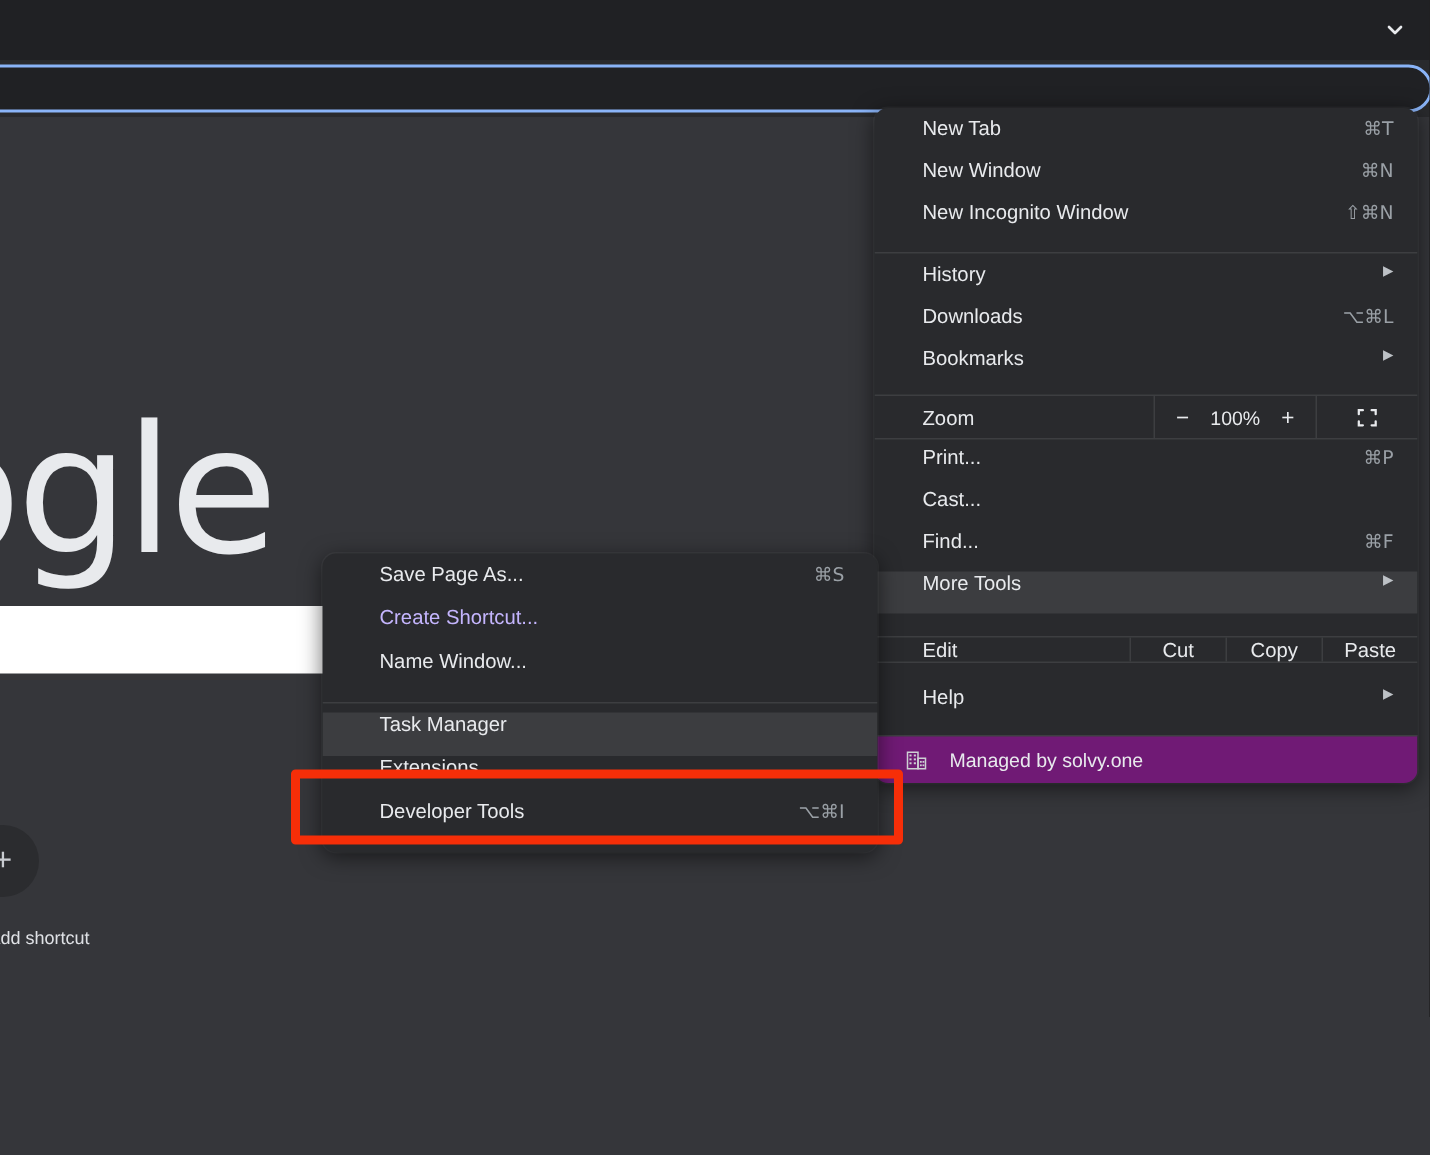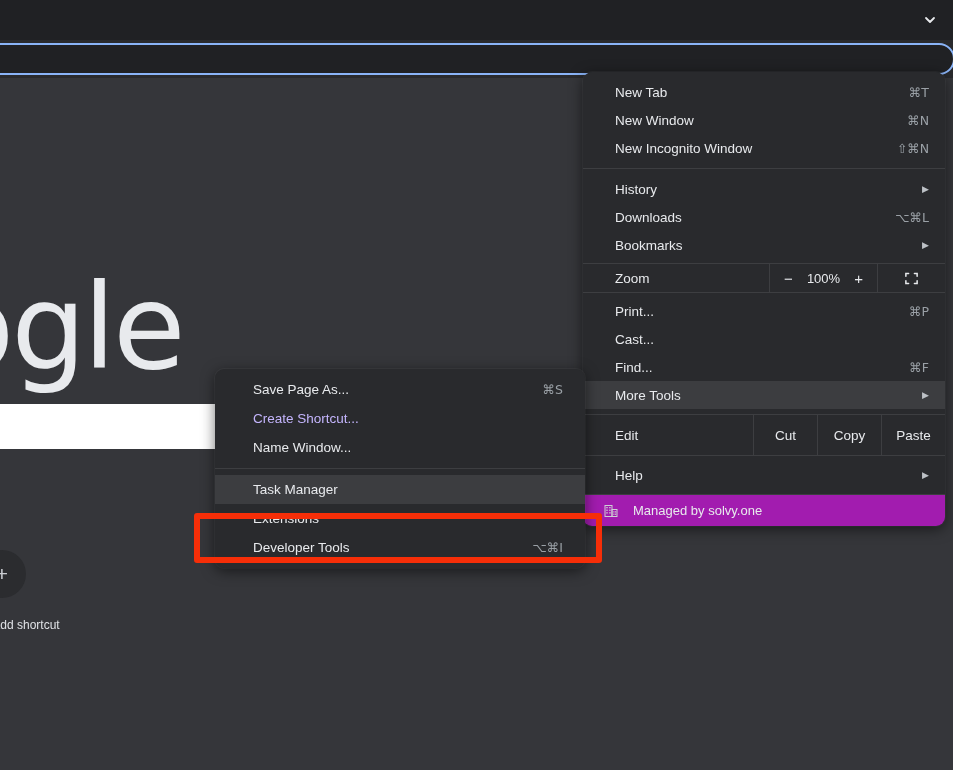--- a/index.html
+++ b/index.html
@@ -77,21 +77,21 @@
   
   .menu {
     position:absolute; background:#292a2d;
     border-radius:9px;
     box-shadow:0 3px 14px rgba(0,0,0,.55), 0 0 0 1px rgba(255,255,255,.05);
     padding:6px 0;
     font-size:13.5px; color:#e8eaed;
     overflow:hidden;
   }
   .mi {
-    position:relative; height:28px; display:flex; align-items:center;
+    position:relative; height:28px; display:flex; 
     padding:0 16px 0 32px; white-space:nowrap;
   }
   .mi .lbl { flex:0 0 auto; }
   .mi .accel {
     margin-left:auto; color:#9aa0a6; font-size:12.5px;
     font-family:"DejaVu Sans", sans-serif;
   }
   .mi .arrow { margin-left:auto; color:#bdc1c6; font-size:9px; }
   .mi.hl { background:#3c3d40; }
   .mi.disabled { color:#c4b5fd; }
@@ -112,34 +112,34 @@
     color:#e8eaed;
   }
   .zoom-ctrl .zminus, .zoom-ctrl .zplus { font-size:15px; color:#e8eaed; }
   .zoom-ctrl .zval { font-size:13px; }
   .zoom-full {
     width:68px; display:flex; align-items:center; justify-content:center;
     border-left:1px solid #3d3e41;
   }
 
   .edit-row {
-    display:flex; align-items:stretch; height:42px;
+    display:flex; align-items:stretch; height:18px;
     border-top:1px solid #3d3e41; border-bottom:1px solid #3d3e41;
-    margin:5px 0;
+    margin:15px 0;
   }
   .edit-label { flex:1; display:flex; align-items:center; padding-left:32px; }
   .edit-act {
     width:64px; display:flex; align-items:center; justify-content:center;
     border-left:1px solid #3d3e41;
   }
 
   .managed-row {
     display:flex; align-items:center; height:32px;
     padding-left:20px; gap:14px;
-    background:#a21caf; margin-top:5px; margin-bottom:-6px;
+    background:#701a75; margin-top:5px; margin-bottom:-6px;
     border-top:1px solid #3d3e41;
   }
   .managed-row .mlabel { font-size:13px; color:#e8eaed; }
 
   
   #more-tools-menu { left:215px; top:369px; width:370px; }
   #more-tools-menu .mi { height:29px; padding-left:38px; }
   #more-tools-menu .accel { padding-right:6px; }
 
   

